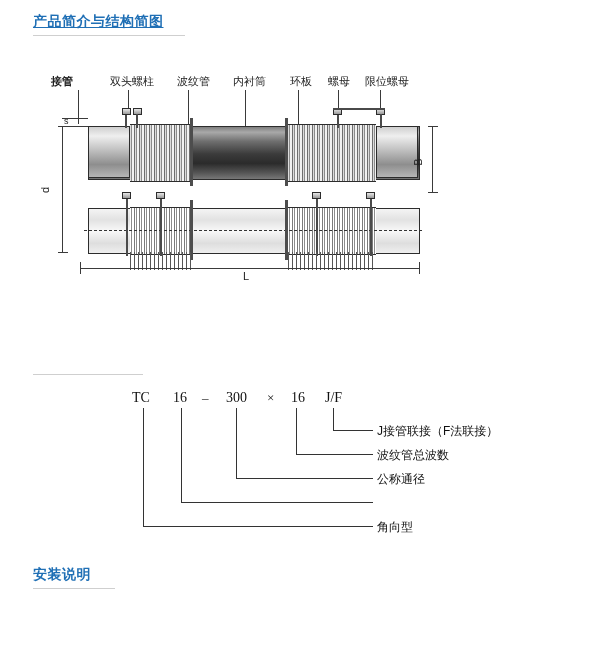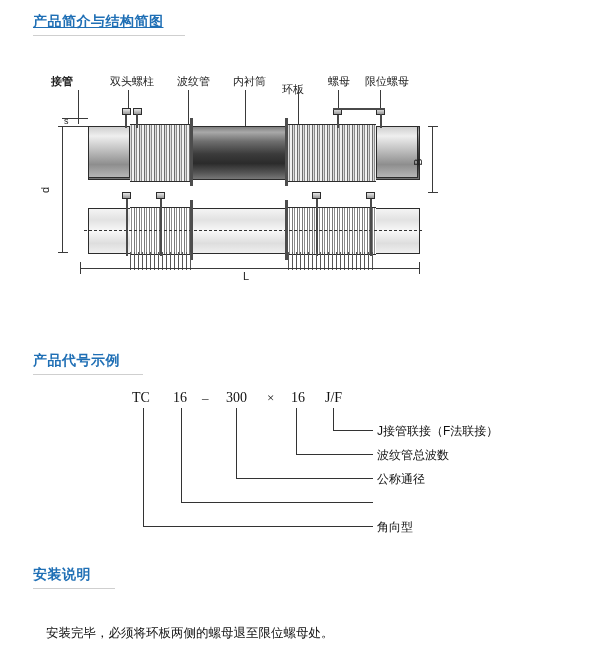--- a/index.html
+++ b/index.html
@@ -240,21 +240,21 @@
 
   <div class="section-title" id="sec1-title">产品简介与结构简图</div>
   <div class="title-rule" id="sec1-rule"></div>
 
   <div class="diagram">
 
     <div class="callout-label" style="left:11px; top:6px;font-weight:bold;">接管</div>
     <div class="callout-label" style="left:70px; top:6px;">双头螺柱</div>
     <div class="callout-label" style="left:137px; top:6px;">波纹管</div>
     <div class="callout-label" style="left:193px; top:6px;">内衬筒</div>
-    <div class="callout-label" style="left:242px; top:6px;margin-top:8px;">环板</div>
+    <div class="callout-label" style="left:250px; top:6px;">环板</div>
     <div class="callout-label" style="left:288px; top:6px;">螺母</div>
     <div class="callout-label" style="left:325px; top:6px;">限位螺母</div>
 
     <div class="lead-line" style="left:38px;  top:22px; height:34px;"></div>
     <div class="lead-line" style="left:88px;  top:22px; height:24px;"></div>
     <div class="lead-line" style="left:148px; top:22px; height:34px;"></div>
     <div class="lead-line" style="left:205px; top:22px; height:46px;"></div>
     <div class="lead-line" style="left:258px; top:22px; height:34px;"></div>
     <div class="lead-line" style="left:298px; top:22px; height:24px;"></div>
     <div class="lead-line" style="left:340px; top:22px; height:24px;"></div>
@@ -309,21 +309,20 @@
     <div class="dim-line" style="left:388px; top:58px; width:10px; height:1px;"></div>
     <div class="dim-line" style="left:388px; top:124px; width:10px; height:1px;"></div>
     <div class="dim-text rot" style="left:374px; top:88px;">B</div>
 
     <div class="dim-line" style="left:40px; top:200px; width:340px; height:1px;"></div>
     <div class="dim-line" style="left:40px; top:194px; width:1px; height:12px;"></div>
     <div class="dim-line" style="left:379px; top:194px; width:1px; height:12px;"></div>
     <div class="dim-text" style="left:203px; top:202px;">L</div>
   </div>
 
-  <div class="section-title" id="sec2-title">产品代号示例</div>
   <div class="title-rule" id="sec2-rule"></div>
 
   <div class="code-area">
 
     <div class="code-token" style="left:92px; top:8px;">TC</div>
     <div class="code-token" style="left:133px; top:8px;">16</div>
     <div class="code-sep" style="left:162px; top:8px;">–</div>
     <div class="code-token" style="left:186px; top:8px;">300</div>
     <div class="code-sep" style="left:227px; top:8px;">×</div>
     <div class="code-token" style="left:251px; top:8px;">16</div>
@@ -345,15 +344,14 @@
     <div class="code-hline" style="left:141px; top:120px; width:192px;"></div>
 
     <div class="code-vline" style="left:103px; top:26px; height:118px;"></div>
     <div class="code-hline" style="left:103px; top:144px; width:230px;"></div>
     <div class="code-desc" style="left:337px; top:137px;">角向型</div>
   </div>
 
   <div class="section-title" id="sec3-title">安装说明</div>
   <div class="title-rule" id="sec3-rule"></div>
 
-  <div class="note" id="note2">安装完毕，必须将环板两侧的螺母退至限位螺母处。</div>
 
 </div>
 
 </body></html>

